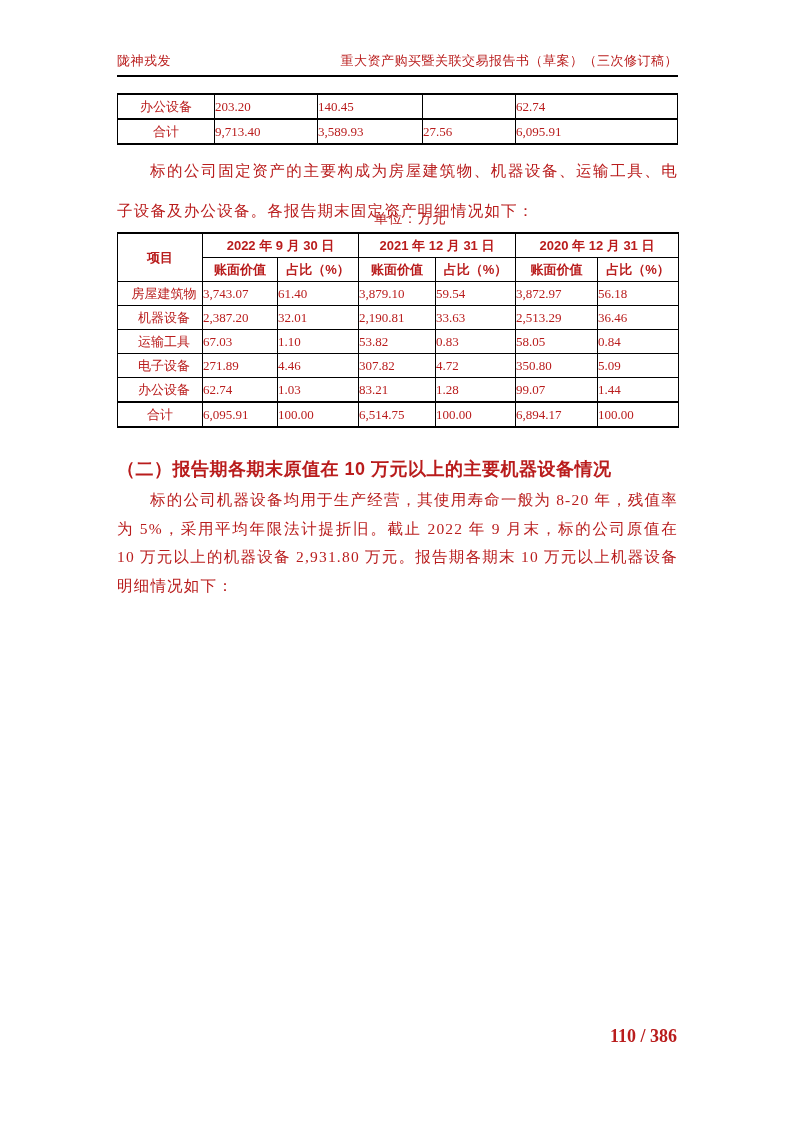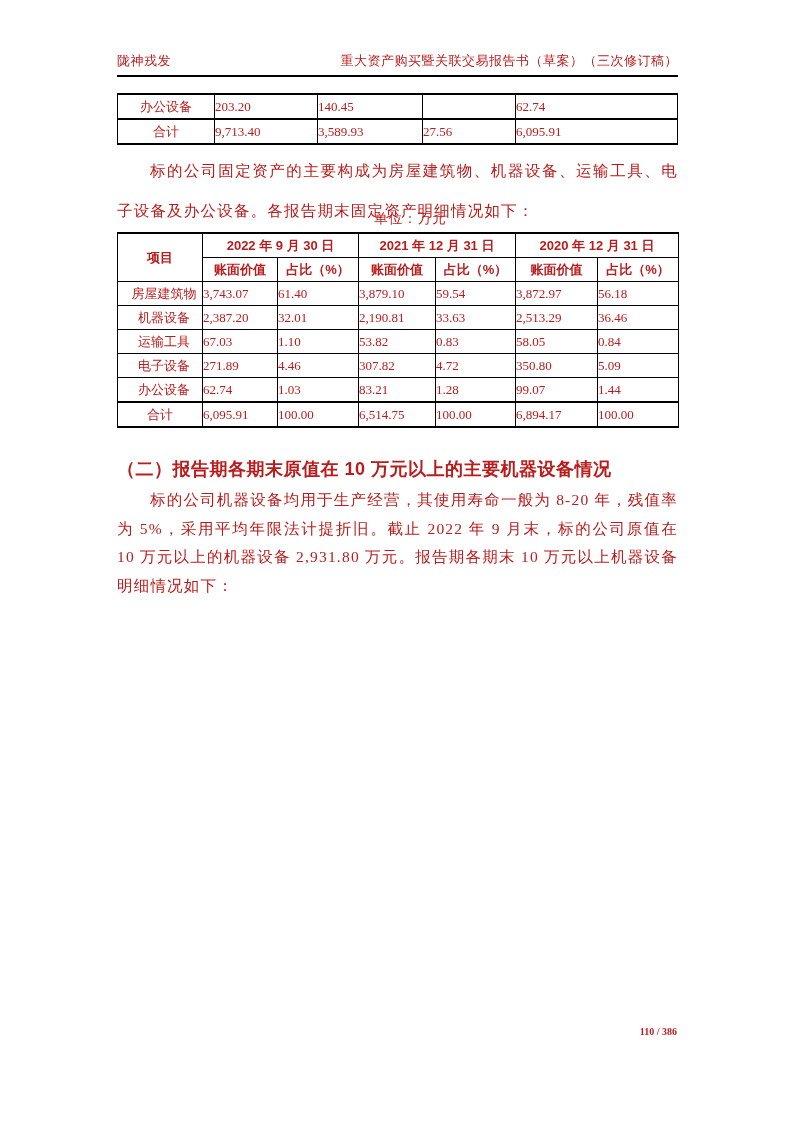--- a/index.html
+++ b/index.html
@@ -83,21 +83,21 @@
     font-size: 18px;
     letter-spacing: 0.5px;
     white-space: nowrap;
     margin-top: 12px;
   }
   .page-number {
     position: absolute;
     top: 1026px; left: 117px; width: 560px;
     text-align: right;
     font-weight: bold;
-    font-size: 10px;
+    font-size: 18px;
   }
 </style>
 </head>
 <body>
 
 <div class="page">
 
   <div class="doc-header">
     <span>陇神戎发</span>
     <span>重大资产购买暨关联交易报告书（草案）（三次修订稿）</span>

